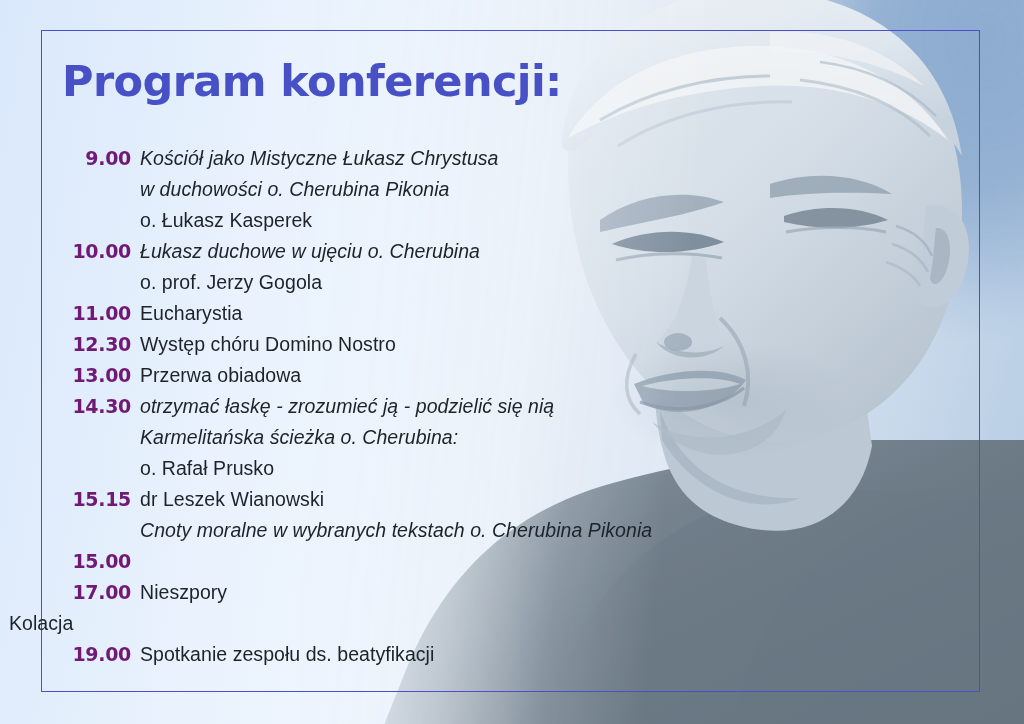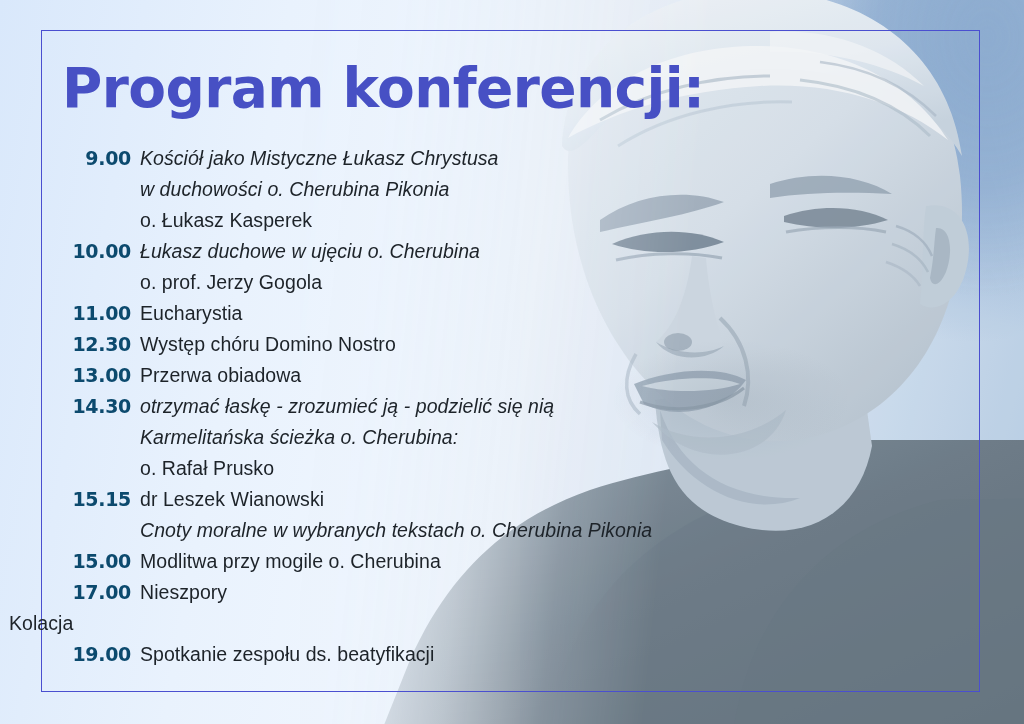--- a/index.html
+++ b/index.html
@@ -25,27 +25,27 @@
             mask-image:linear-gradient(96deg,rgba(0,0,0,0) 0%,rgba(0,0,0,.10) 14%,rgba(0,0,0,.40) 26%,rgba(0,0,0,.80) 38%,#000 50%,#000 100%);}
   .photo svg{display:block;width:100%;height:100%;}
 
   
   .frame{position:absolute;left:41px;top:30px;width:939px;height:662px;
     border:1.6px solid #4a4fd0;box-sizing:border-box;pointer-events:none;}
 
   
   .content{position:absolute;left:0;top:0;width:1024px;height:724px;}
   .title{position:absolute;left:62px;top:56px;
-    font-size:55px;font-weight:700;letter-spacing:-.6px;color:#4750c4;
+    font-size:43px;font-weight:700;letter-spacing:-.6px;color:#4750c4;
     font-family:"DejaVu Sans","Liberation Sans",sans-serif;white-space:nowrap;}
 
   .schedule{position:absolute;left:0;top:143px;width:940px;}
   .row{display:flex;align-items:flex-start;min-height:31px;}
   .time{width:131px;flex:0 0 131px;text-align:right;
-    font-size:19px;font-weight:700;color:#0c4a6e;line-height:31px;
+    font-size:19px;font-weight:700;color:#701a75;line-height:31px;
     font-family:"DejaVu Sans","Liberation Sans",sans-serif;letter-spacing:-.3px;}
   .desc{flex:1 1 auto;padding-left:9px;color:#1d2329;}
   .line{display:block;font-size:19.5px;line-height:31px;white-space:nowrap;color:#1d2329;}
   .line.it{font-style:italic;letter-spacing:.05px;}
   .line.rg{font-style:normal;letter-spacing:.05px;}
 </style>
 </head>
 <body>
 
 <div id="poster">
@@ -190,23 +190,20 @@
         </div>
         <div class="row">
           <div class="time">15.15</div>
           <div class="desc">
             <span class="line rg">dr Leszek Wianowski</span>
             <span class="line it">Cnoty moralne w wybranych tekstach o. Cherubina Pikonia</span>
           </div>
         </div>
         <div class="row">
           <div class="time">15.00</div>
-          <div class="desc">
-            <span class="line rg">Modlitwa przy mogile o. Cherubina</span>
-          </div>
         </div>
         <div class="row">
           <div class="time">17.00</div>
           <div class="desc">
             <span class="line rg">Nieszpory</span>
           </div>
         </div>
         <div class="row">
           <div class="desc">
             <span class="line rg">Kolacja</span>

